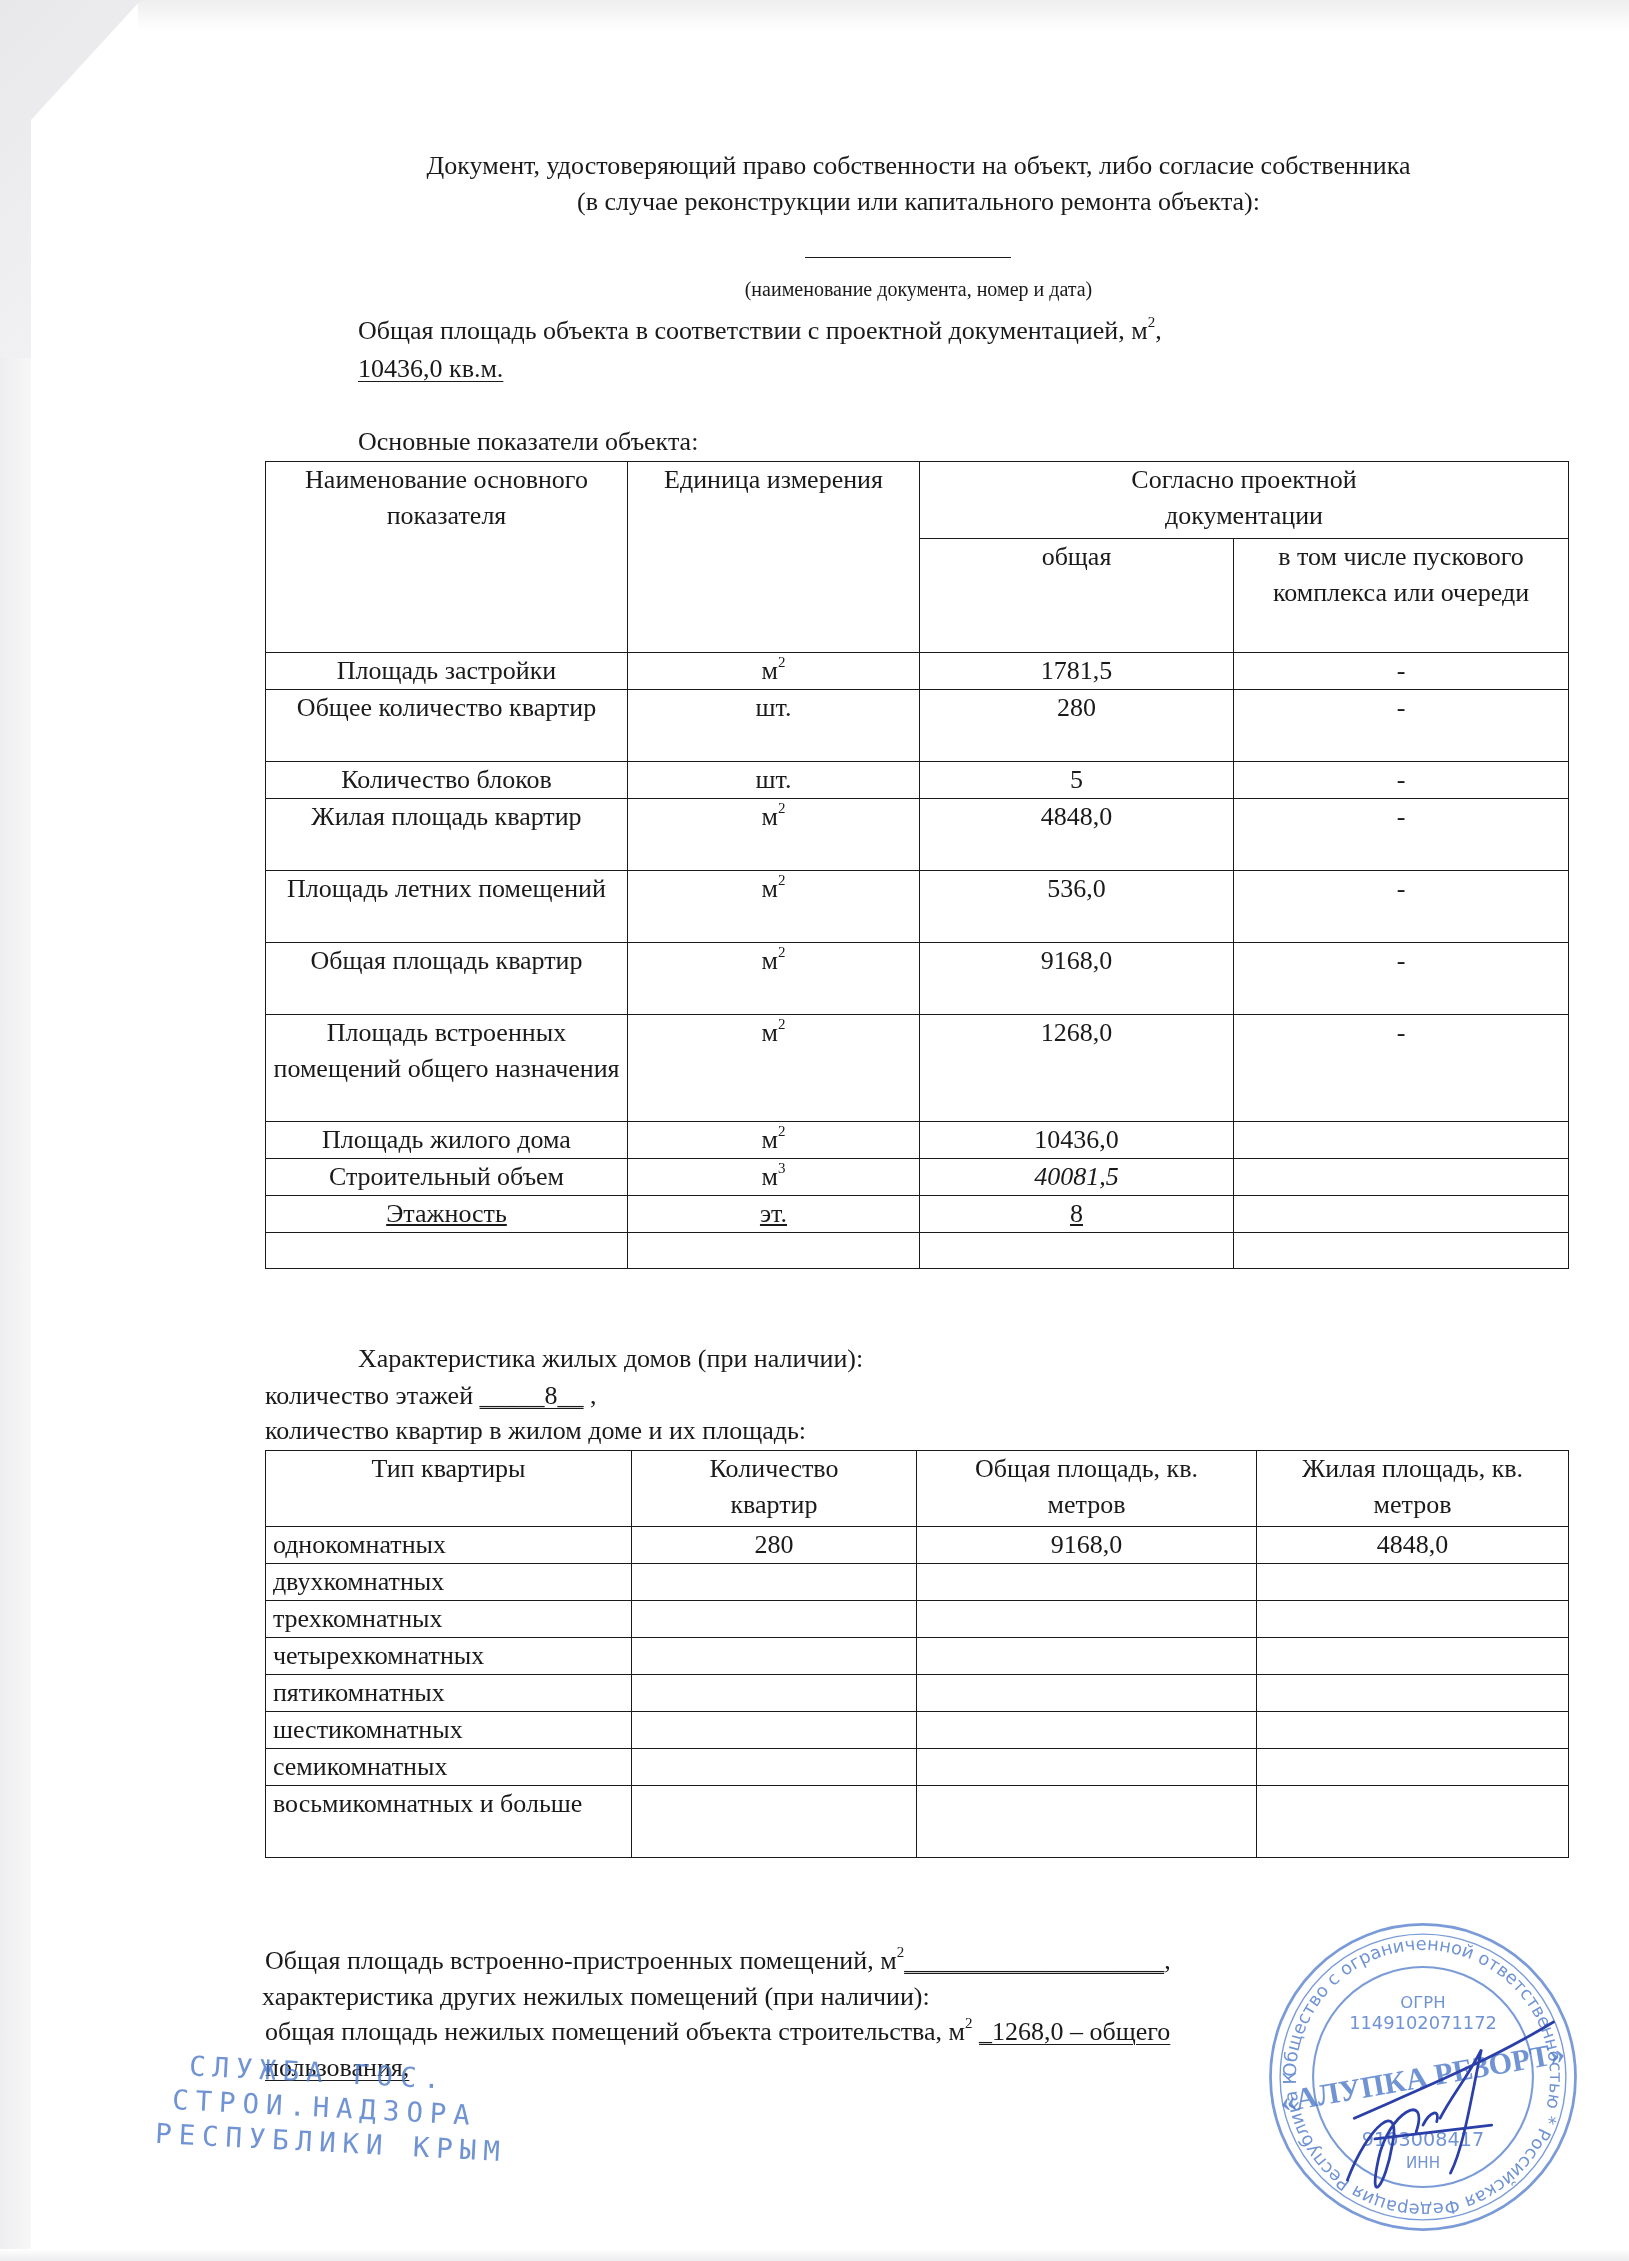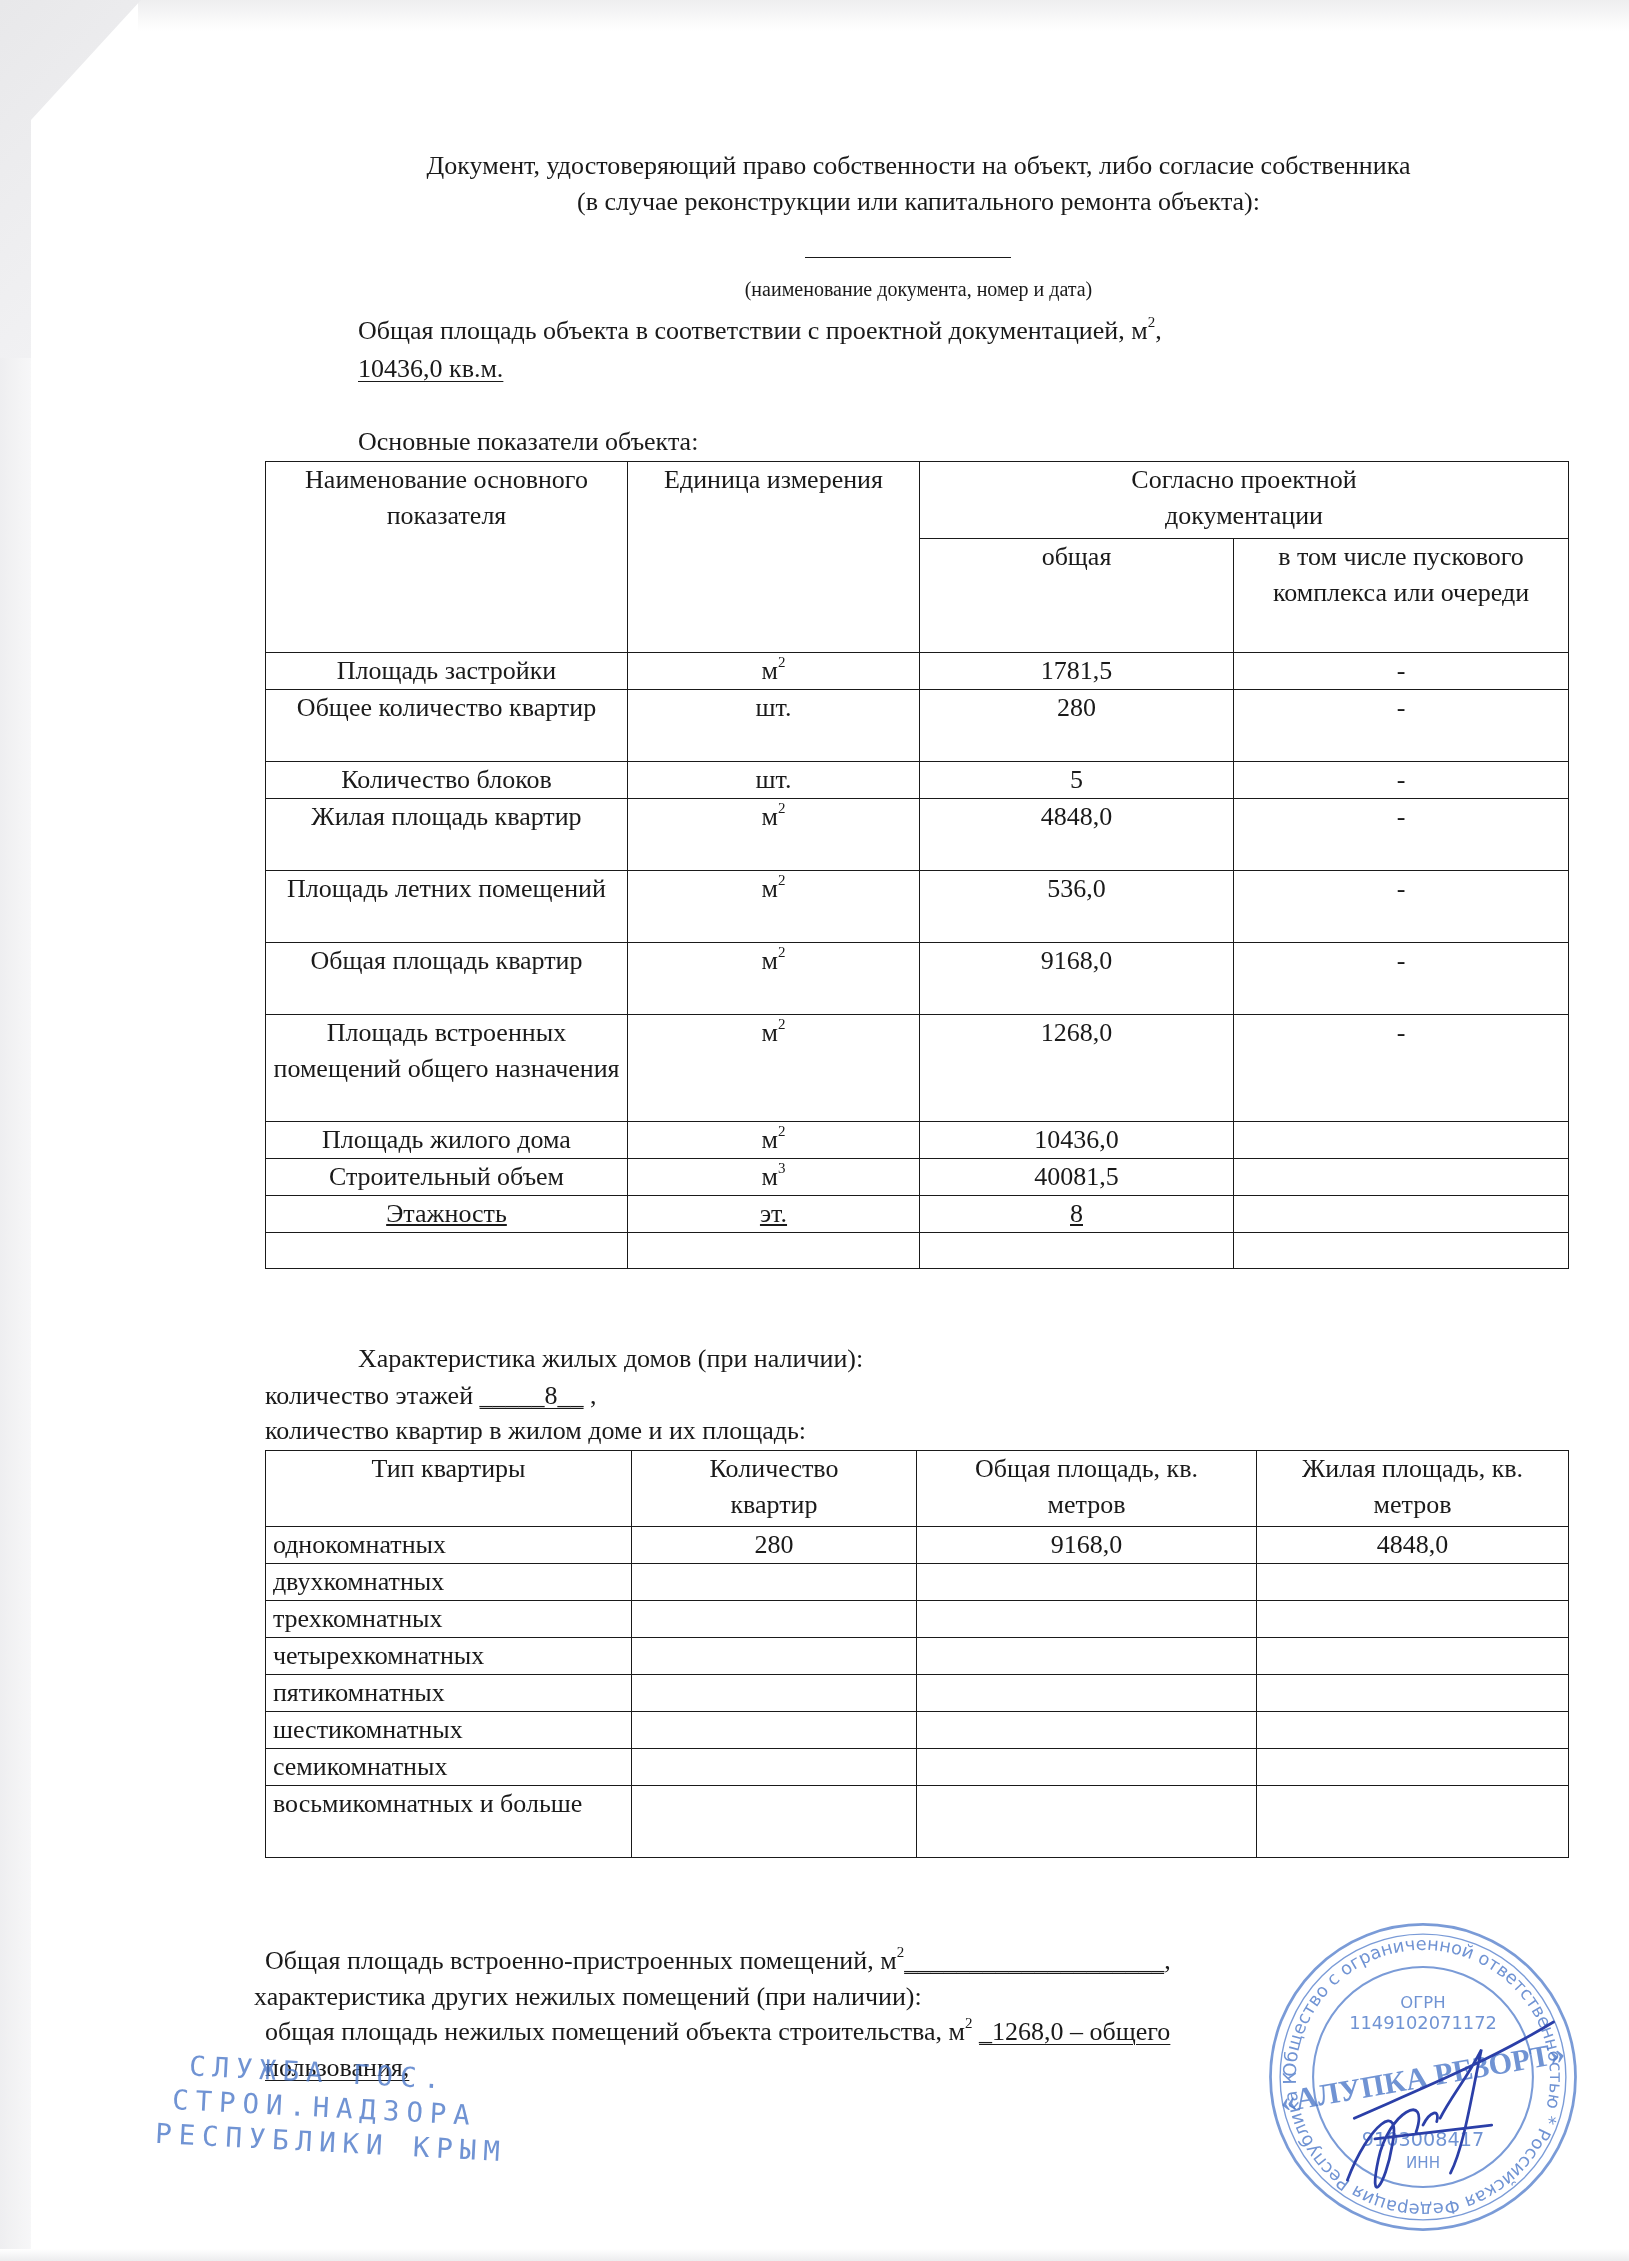--- a/index.html
+++ b/index.html
@@ -130,21 +130,21 @@
       </tr>
       <tr style="height: 36px;">
         <td style="white-space: normal;">Площадь жилого дома</td>
         <td style="white-space: normal;"><span>м</span><sup>2</sup></td>
         <td style="white-space: normal;">10436,0</td>
         <td style="white-space: normal;"></td>
       </tr>
       <tr style="height: 36px;">
         <td style="white-space: normal; font-family: Liberation Serif, serif;">Строительный объем</td>
         <td style="white-space: normal;"><span>м</span><sup>3</sup></td>
-        <td style="white-space: normal;">40081,5</td>
+        <td style="white-space: normal; font-style: italic;">40081,5</td>
         <td style="white-space: normal;"></td>
       </tr>
       <tr style="height: 36px; text-decoration: underline;">
         <td style="white-space: normal;">Этажность</td>
         <td style="white-space: normal;"><span>эт.</span><sup></sup></td>
         <td style="white-space: normal;">8</td>
         <td style="white-space: normal;"></td>
       </tr>
       <tr style="height: 36px;">
         <td style="white-space: normal;"></td>
@@ -220,21 +220,21 @@
       <tr style="height: 72px;">
         <td class="left" style="white-space: normal;">восьмикомнатных и больше</td>
         <td style="white-space: normal;"></td>
         <td style="white-space: normal;"></td>
         <td style="white-space: normal;"></td>
       </tr>
     </tbody>
 </table>
 
 <div class="t" style="left:265px; top:1943px;font-family:Liberation Serif, serif;"><span>Общая площадь встроенно-пристроенных помещений, м</span><sup>2</sup><span class="u">____________________</span><span>,</span></div>
-<div class="t" style="left:254px; top:1979px;">характеристика других нежилых помещений (при наличии):</div>
+<div class="t" style="left:262px; top:1979px;">характеристика других нежилых помещений (при наличии):</div>
 <div class="t" style="left:265px; top:2014px;"><span>общая площадь нежилых помещений объекта строительства, м</span><sup>2</sup>&nbsp;<span class="u">_1268,0 – общего</span></div>
 <div class="t u" style="left:265px; top:2050px;">пользования,</div>
 
 <div class="stamp-text" style="left:189px; top:2056px;">СЛУЖБА ГОС.</div>
 <div class="stamp-text" style="left:172px; top:2091px;">СТРОИ.НАДЗОРА</div>
 <div class="stamp-text" style="left:155px; top:2126px;">РЕСПУБЛИКИ КРЫМ</div>
 
 <svg class="seal" viewBox="0 0 460 460">
   <defs>
     <path id="sealArc" d="M230,230 m-185,0 a185,185 0 1,1 370,0 a185,185 0 1,1 -370,0"></path>

